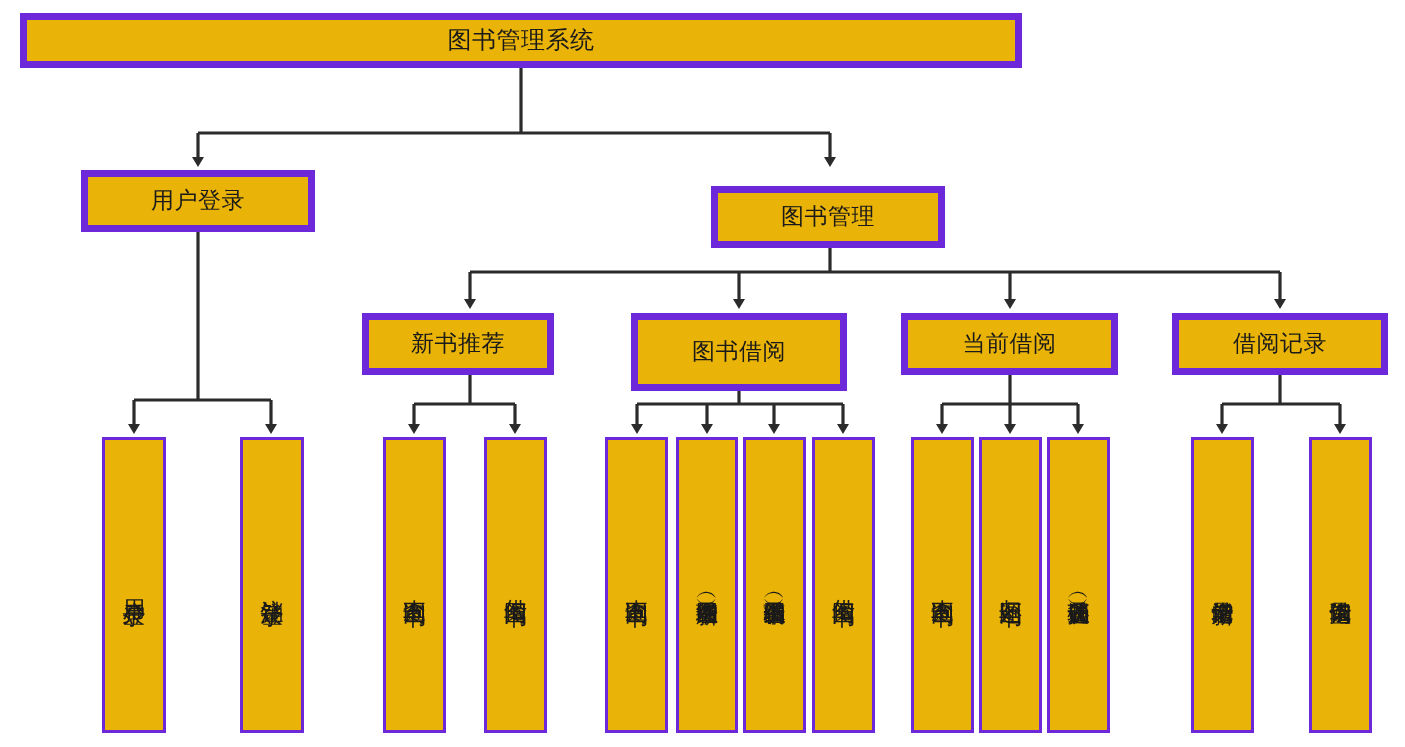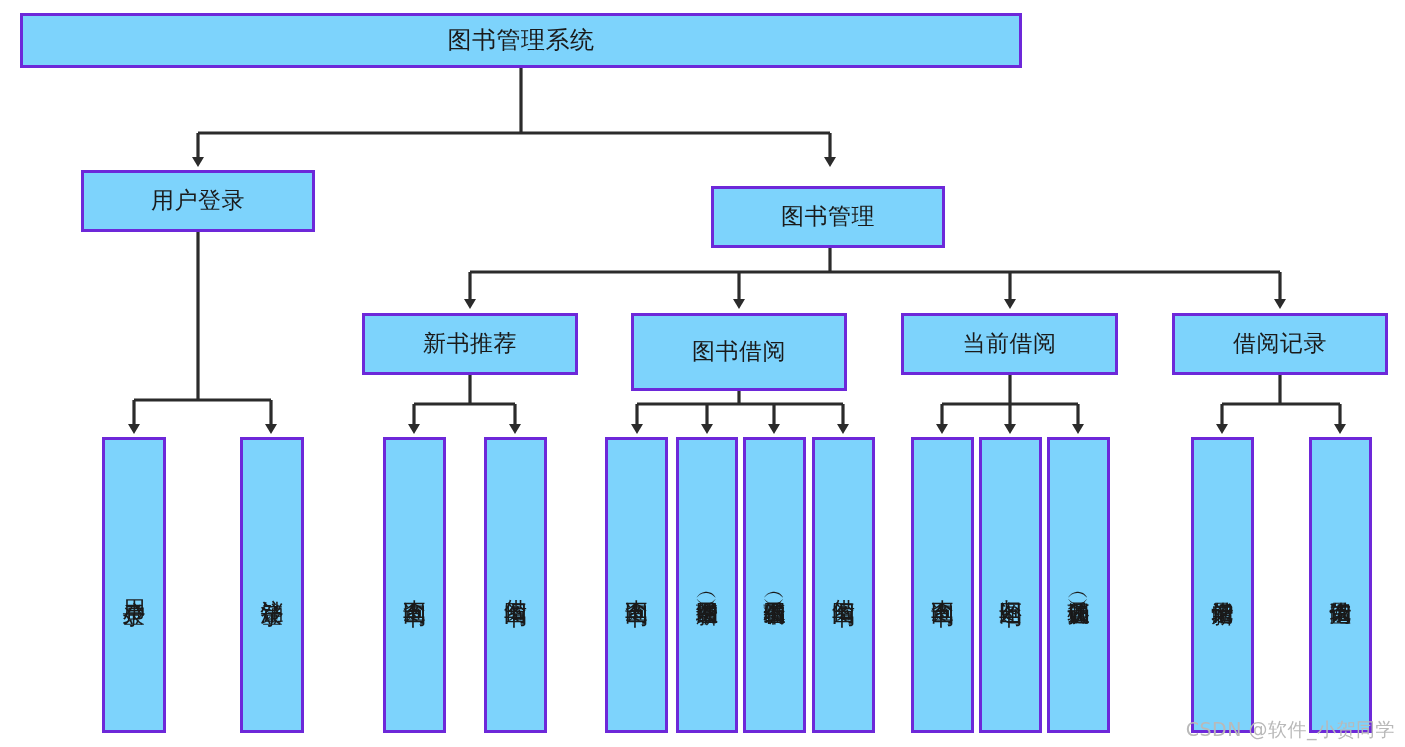--- a/index.html
+++ b/index.html
@@ -21,22 +21,22 @@
     position: absolute;
     left: 0;
     top: 0;
     width: 1405px;
     height: 747px;
     pointer-events: none;
   }
   .node {
     position: absolute;
     box-sizing: border-box;
-    background: #7dd3fc;
-    border: 3px solid #6d28d9;
+    background: #eab308;
+    border: 7px solid #6d28d9;
     display: flex;
     align-items: center;
     justify-content: center;
     color: #1a1a1a;
   }
   .node .label {
     display: block;
     text-align: center;
     line-height: 1.12;
     letter-spacing: 0.5px;
@@ -133,21 +133,21 @@
     <span class="label">图书管理系统</span>
   </div>
 
   <div class="node horiz" style="left:81px; top:170px; width:234px; height:62px;">
     <span class="label">用户登录</span>
   </div>
   <div class="node horiz" style="left:711px; top:170px; width:234px; height:62px;margin-top:16px;">
     <span class="label">图书管理</span>
   </div>
 
-  <div class="node horiz" style="left:362px; top:313px; width:216px; height:62px;">
+  <div class="node horiz" style="left:362px; top:313px; width:192px; height:62px;">
     <span class="label">新书推荐</span>
   </div>
   <div class="node horiz" style="left:631px; top:313px; width:216px; height:78px;">
     <span class="label">图书借阅</span>
   </div>
   <div class="node horiz" style="left:901px; top:313px; width:217px; height:62px;">
     <span class="label">当前借阅</span>
   </div>
   <div class="node horiz" style="left:1172px; top:313px; width:216px; height:62px;">
     <span class="label">借阅记录</span>
@@ -190,15 +190,14 @@
     <span class="label">确认归还（管理员）</span>
   </div>
 
   <div class="node vert tight" style="left:1191px; top:437px; width:63px; height:296px;">
     <span class="label">新增借阅记录</span>
   </div>
   <div class="node vert tight" style="left:1309px; top:437px; width:63px; height:296px;">
     <span class="label">查询借阅记录</span>
   </div>
 
-  <div id="watermark">CSDN @软件_小贺同学</div>
 
 </div>
 
 </body></html>

